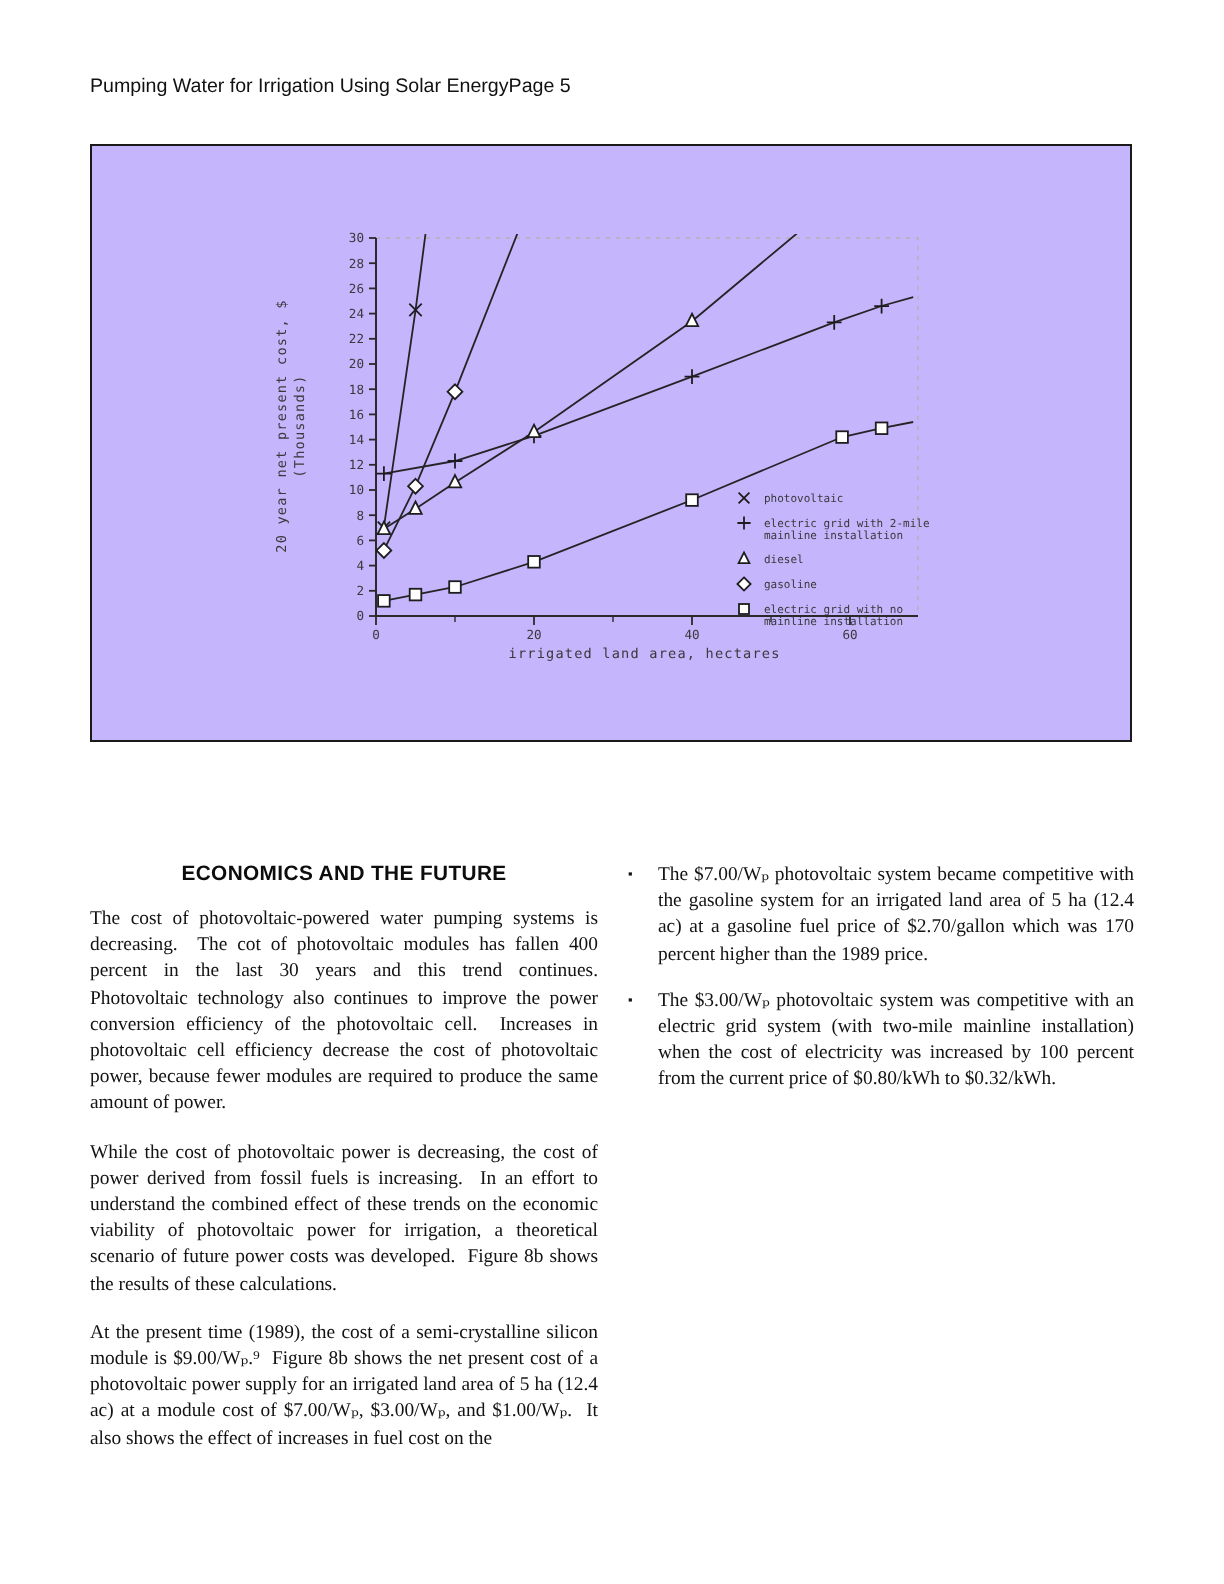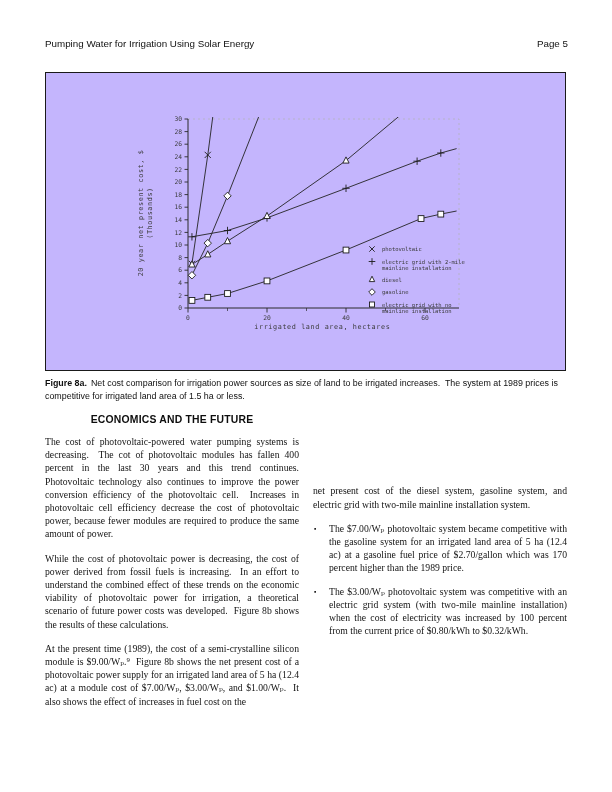--- a/index.html
+++ b/index.html
@@ -1,29 +1,29 @@
 <!DOCTYPE html>
 <html><head>
 <meta charset="utf-8">
 <style>
   html,body{margin:0;padding:0;background:#e8e8e8;}
   .page{position:relative;width:612px;height:792px;background:#ffffff;margin:0 auto;overflow:hidden;
         font-family:"Liberation Serif","DejaVu Serif",serif;color:#131313;}
-  .header{position:absolute;top:38px;left:45px;width:523px;display:flex;justify-content:space-between;
+  .header{position:absolute;top:38px;left:45px;width:523px;display:flex;justify-content:flex-start;
           font:9.8px "Liberation Sans","DejaVu Sans",sans-serif;color:#111;}
   .figure-box{position:absolute;top:72px;left:45px;width:519px;height:297px;border:1.6px solid #1a1a1a;background:#c4b5fd;}
   .figure-box svg{display:block;}
   .tick{font:6.3px "DejaVu Sans Mono",monospace;fill:#3a3a3a;}
   .axis-label{font:6.8px "DejaVu Sans Mono",monospace;fill:#3a3a3a;letter-spacing:0.6px;}
   .legend-text{font:5.5px "DejaVu Sans Mono",monospace;fill:#3a3a3a;}
   .caption{position:absolute;top:377px;left:45px;width:522px;
            font:8.9px/1.42 "Liberation Sans","DejaVu Sans",sans-serif;color:#101010;}
   .caption .cap-label{font-weight:bold;margin-right:4px;}
   .caption .cap-text{white-space:pre-wrap;}
-  .columns{position:absolute;top:413px;left:45px;width:522px;display:flex;gap:14px;align-items:center;}
+  .columns{position:absolute;top:431px;left:45px;width:522px;display:flex;gap:14px;}
   .col{width:254px;font-size:9.7px;line-height:13.2px;text-align:justify;}
   .col-heading{font:bold 10.4px "Liberation Sans","DejaVu Sans",sans-serif;text-align:center;
                letter-spacing:0.2px;margin:1px 0 10px 0;color:#0d0d0d;}
   .col p{margin:0 0 11px 0;white-space:pre-wrap;}
   .bullet{display:flex;margin:0 0 10px 0;}
   .bullet-marker{flex:none;width:15px;font-size:6.5px;line-height:13px;padding-left:1px;}
   .bullet-text{flex:1;text-align:justify;white-space:pre-wrap;}
 </style>
 </head>
 <body>
@@ -136,35 +136,31 @@
           <text x="336" y="208.5" class="legend-text">diesel</text>
           <polygon points="326,215.70000000000002 329.3,219 326,222.29999999999998 322.7,219" stroke="#1d1d1d" stroke-width="0.9" fill="#fff"></polygon>
           <text x="336" y="221" class="legend-text">gasoline</text>
           <rect x="323.5" y="229" width="5" height="5" stroke="#1d1d1d" stroke-width="0.9" fill="#fff"></rect>
           <text x="336" y="233.5" class="legend-text">electric grid with no</text>
           <text x="336" y="239.5" class="legend-text">mainline installation</text>
         </g>
       </svg>
   </div>
 
-  <div class="caption">
-    <span class="cap-label">Figure 8a.</span><span class="cap-text">Net cost comparison for irrigation power sources as size of land to be irrigated increases.  The system at 1989 prices is competitive for irrigated land area of 1.5 ha or less.</span>
-  </div>
 
   <div class="columns">
 
     <div class="col">
       <div class="col-heading">ECONOMICS AND THE FUTURE</div>
       <p>The cost of photovoltaic-powered water pumping systems is decreasing.  The cot of photovoltaic modules has fallen 400 percent in the last 30 years and this trend continues.  Photovoltaic technology also continues to improve the power conversion efficiency of the photovoltaic cell.  Increases in photovoltaic cell efficiency decrease the cost of photovoltaic power, because fewer modules are required to produce the same amount of power.</p>
       <p>While the cost of photovoltaic power is decreasing, the cost of power derived from fossil fuels is increasing.  In an effort to understand the combined effect of these trends on the economic viability of photovoltaic power for irrigation, a theoretical scenario of future power costs was developed.  Figure 8b shows the results of these calculations.</p>
       <p>At the present time (1989), the cost of a semi-crystalline silicon module is $9.00/Wₚ.⁹  Figure 8b shows the net present cost of a photovoltaic power supply for an irrigated land area of 5 ha (12.4 ac) at a module cost of $7.00/Wₚ, $3.00/Wₚ, and $1.00/Wₚ.  It also shows the effect of increases in fuel cost on the</p>
     </div>
 
     <div class="col">
-      <p>net present cost of the diesel system, gasoline system, and electric grid with two-mile mainline installation system.</p>
       <div class="bullet">
         <span class="bullet-marker">▪</span>
         <span class="bullet-text">The $7.00/Wₚ photovoltaic system became competitive with the gasoline system for an irrigated land area of 5 ha (12.4 ac) at a gasoline fuel price of $2.70/gallon which was 170 percent higher than the 1989 price.</span>
       </div>
       <div class="bullet">
         <span class="bullet-marker">▪</span>
         <span class="bullet-text">The $3.00/Wₚ photovoltaic system was competitive with an electric grid system (with two-mile mainline installation) when the cost of electricity was increased by 100 percent from the current price of $0.80/kWh to $0.32/kWh.</span>
       </div>
     </div>
 

